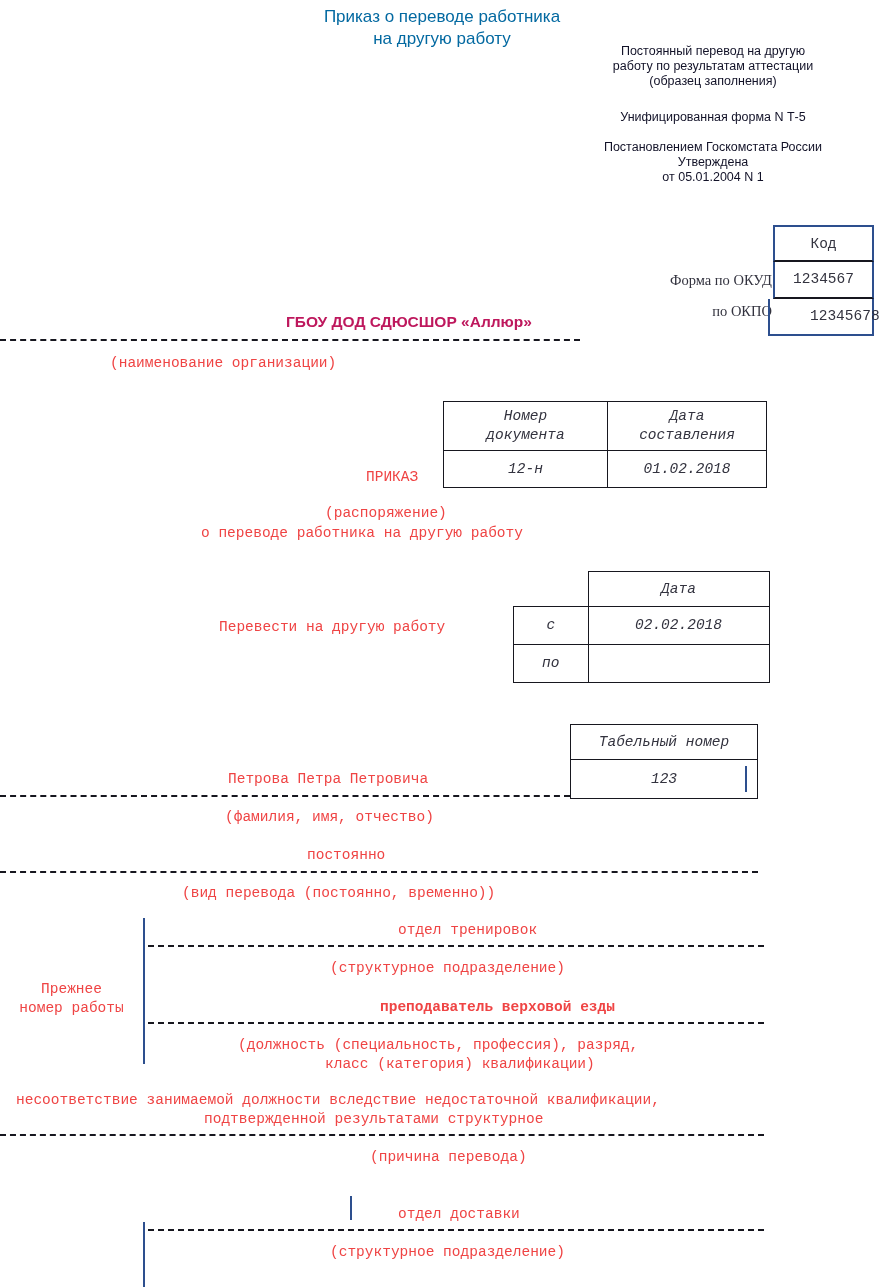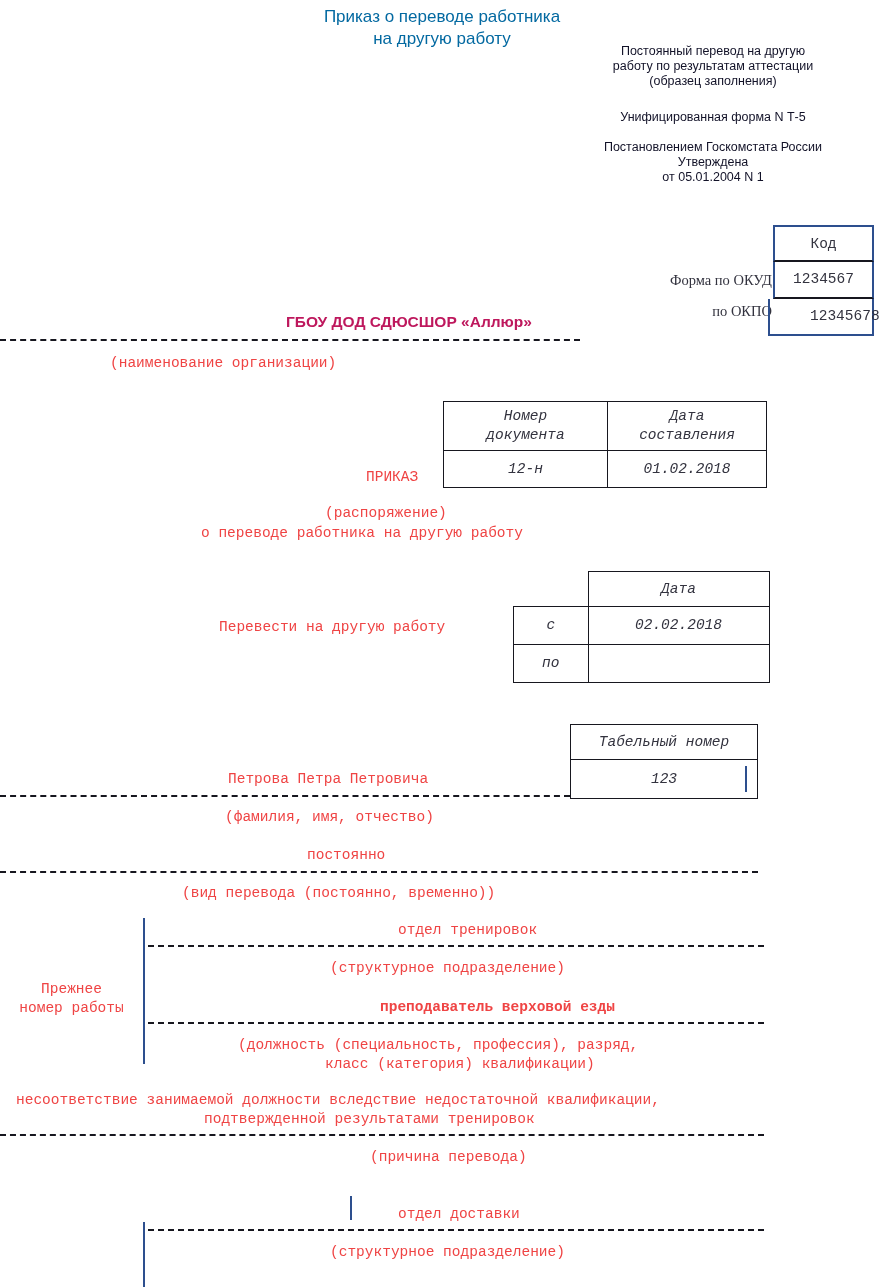--- a/index.html
+++ b/index.html
@@ -238,21 +238,21 @@
   <div class="txt" style="left:398px; top:921px;">отдел тренировок</div>
   <div class="dash" style="left:148px; top:945px; width:616px;"></div>
   <div class="txt" style="left:330px; top:959px;">(структурное подразделение)</div>
 
   <div class="txt" style="left:380px; top:998px;font-weight:bold;">преподаватель верховой езды</div>
   <div class="dash" style="left:148px; top:1022px; width:616px;"></div>
   <div class="txt" style="left:238px; top:1036px;">(должность (специальность, профессия), разряд,</div>
   <div class="txt" style="left:325px; top:1055px;">класс (категория) квалификации)</div>
 
   <div class="txt" style="left:16px; top:1091px;">несоответствие занимаемой должности вследствие недостаточной квалификации,</div>
-  <div class="txt" style="left:204px; top:1110px;">подтвержденной результатами тренировок</div>
+  <div class="txt" style="left:204px; top:1110px;">подтвержденной результатами структурное</div>
   <div class="dash" style="left:0; top:1134px; width:764px;"></div>
   <div class="txt" style="left:370px; top:1148px;">(причина перевода)</div>
 
   <div class="cursor" style="left:350px; top:1196px; height:24px;"></div>
   <div class="txt" style="left:398px; top:1205px;">отдел доставки</div>
   <div class="vrule" style="left:143px; top:1222px; height:65px;"></div>
   <div class="dash" style="left:148px; top:1229px; width:616px;"></div>
   <div class="txt" style="left:330px; top:1243px;">(структурное подразделение)</div>
 
 </div>

